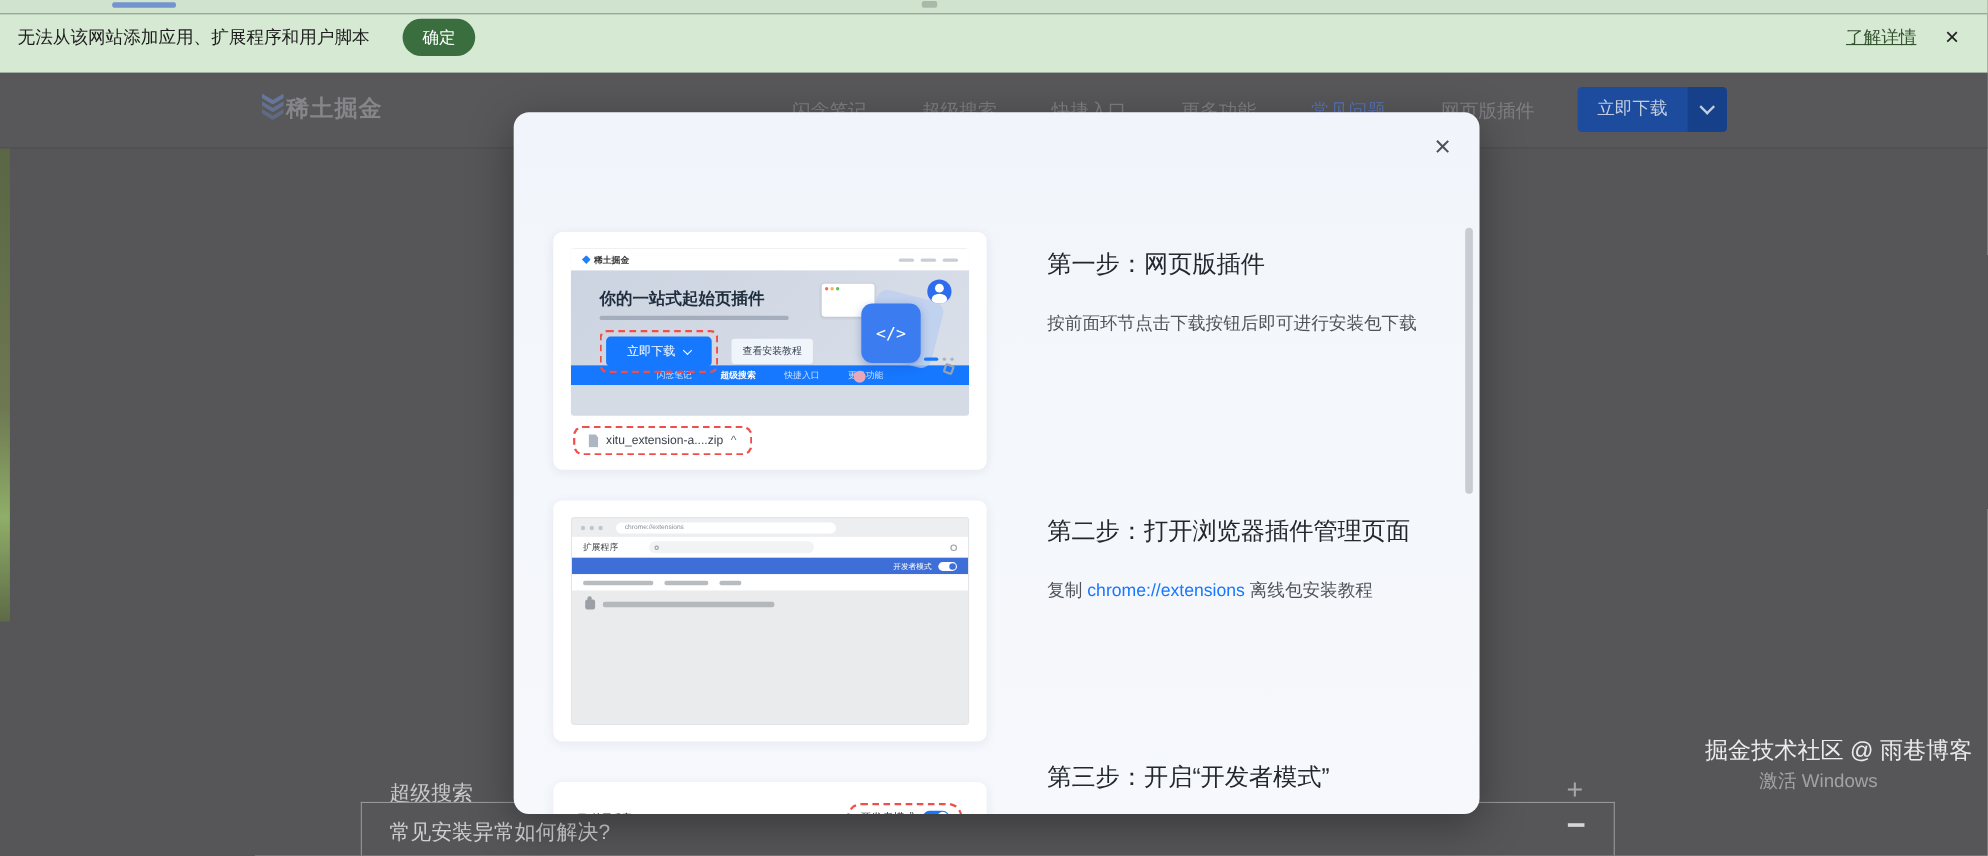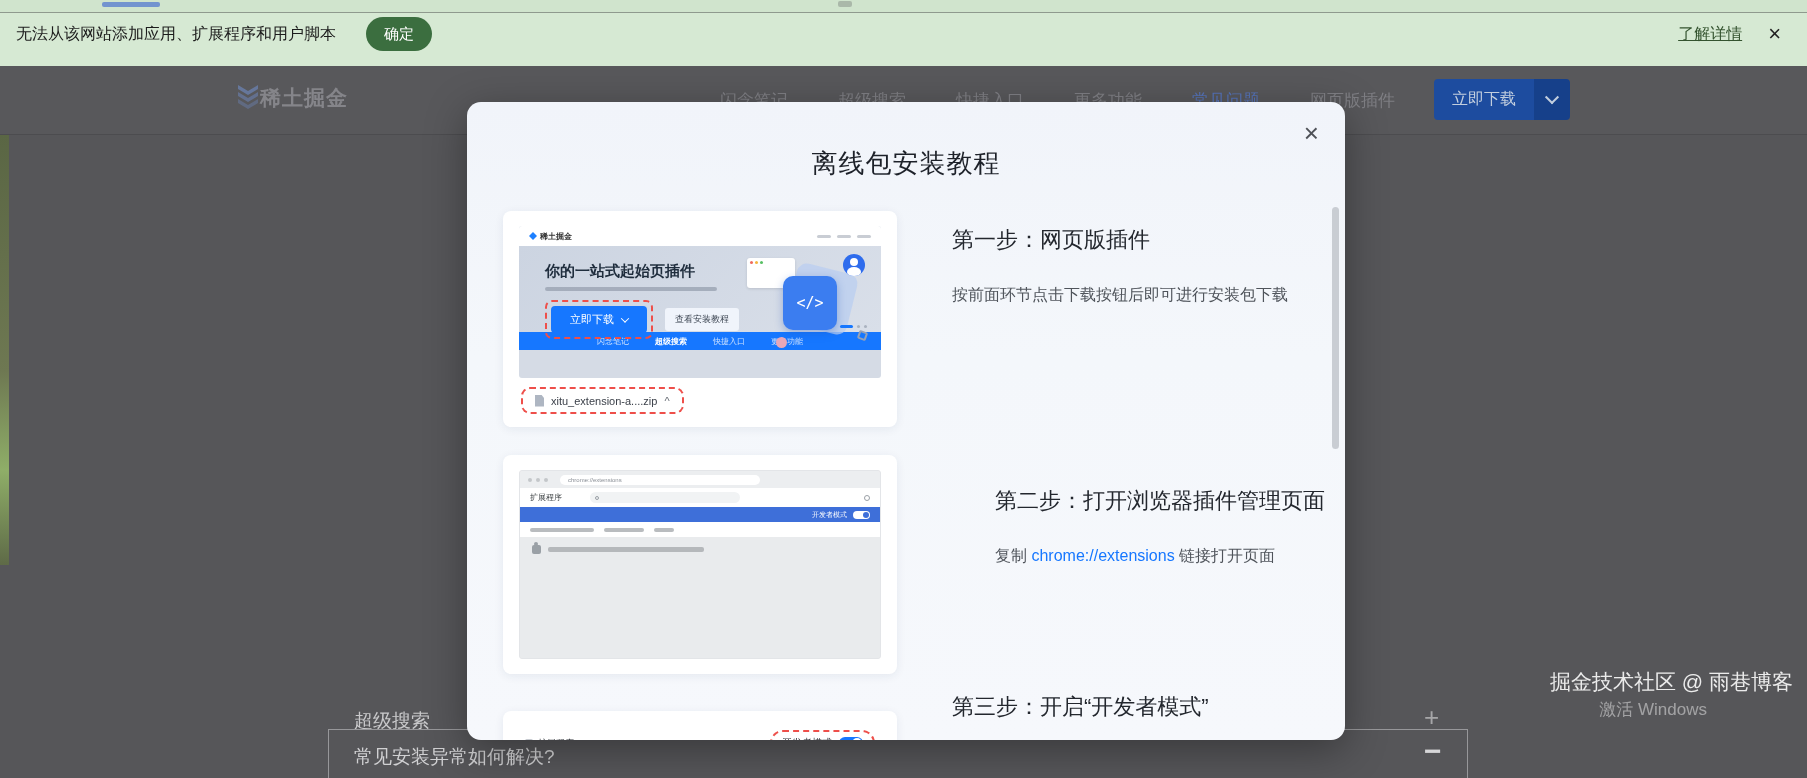--- a/index.html
+++ b/index.html
@@ -55,21 +55,21 @@
     border-radius:14px; box-shadow:0 10px 40px rgba(0,0,0,.35); overflow:hidden; }
   .modal-x { position:absolute; right:26px; top:18px; font-size:26px; color:#4e5157; cursor:pointer; line-height:1; }
   .modal-title { position:absolute; left:0; top:44px; width:100%; text-align:center; font-size:26px; color:#1d2129; font-weight:500; letter-spacing:1px; }
   .scroll-thumb { position:absolute; right:6px; top:105px; width:7px; height:242px; background:#c9cdd3; border-radius:4px; }
 
   .step-card { position:absolute; left:36px; width:394px; background:#fff; border-radius:8px; box-shadow:0 2px 10px rgba(31,56,88,.08); padding:15px 16px; }
   .card-1 { top:109px; height:216px; }
   .card-2 { top:353px; height:219px; }
   .card-3 { top:609px; height:60px; }
   .step-text { position:absolute; left:485px; width:370px; }
-  .text-1 { top:123px; } .text-2 { top:384px;margin-left:43px; } .text-3 { top:590px; }
+  .text-1 { top:123px; } .text-2 { top:366px; } .text-3 { top:590px; }
   .step-title { font-size:22px; color:#23272e; font-weight:500; }
   .step-desc { margin-top:28px; font-size:16px; color:#4f545b; line-height:1.5; }
   .ext-link { color:#1677ff; cursor:pointer; }
 
   
   .mini1 { width:362px; height:152px; border-radius:3px; overflow:hidden; position:relative; background:#d5dbe5; }
   .m1-head { height:20px; background:#fff; display:flex; align-items:center; padding:0 10px; }
   .m1-logo { display:flex; align-items:center; gap:3px; }
   .m1-logo .diamond { width:8px; height:8px; background:#1e80ff; clip-path:polygon(50% 0,100% 50%,50% 100%,0 50%); }
   .m1-logo .t { font-size:8px; color:#333; font-weight:bold; }
@@ -199,21 +199,20 @@
       <button class="notify-ok">确定</button>
       <span class="notify-right">
         <span class="notify-learn">了解详情</span>
         <span class="notify-x">×</span>
       </span>
     </div>
   </div>
 
   <div class="modal">
     <span class="modal-x">×</span>
-    <div class="modal-title">离线包安装教程</div>
     <div class="scroll-thumb"></div>
 
     <div class="step-card card-1">
       <div class="mini1">
         <div class="m1-head">
           <span class="m1-logo">
             <span class="diamond"></span>
             <span class="t">稀土掘金</span>
           </span>
           <span class="bars">
@@ -298,21 +297,21 @@
           </div>
         <div class="m2-body">
           <span class="puzzle"></span>
           <span class="m2-line"></span>
         </div>
       </div>
     </div>
     <div class="step-text text-2">
       <div class="step-title">第二步：打开浏览器插件管理页面</div>
       <div class="step-desc">
-        <span>复制 </span><span class="ext-link">chrome://extensions</span><span> 链接打开页面</span>
+        <span>复制 </span><span class="ext-link">chrome://extensions</span><span> 离线包安装教程</span>
       </div>
     </div>
 
     <div class="step-card card-3">
       <div class="mini3">
         <div class="m3-row">
           <span class="m3-sq"></span>
           <span class="m3-label">扩展程序</span>
 
           <span class="m3-dev">

